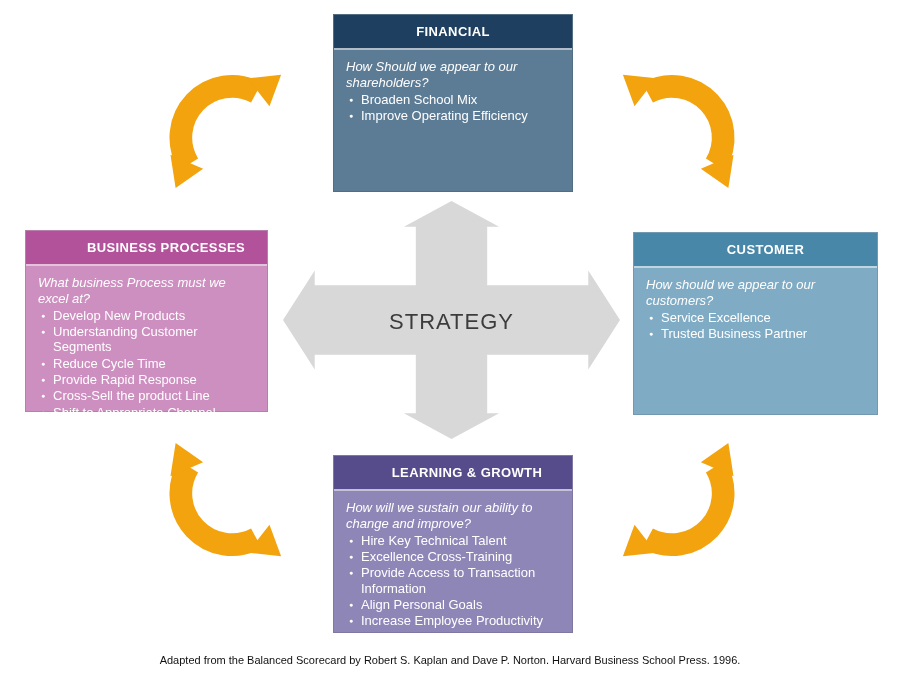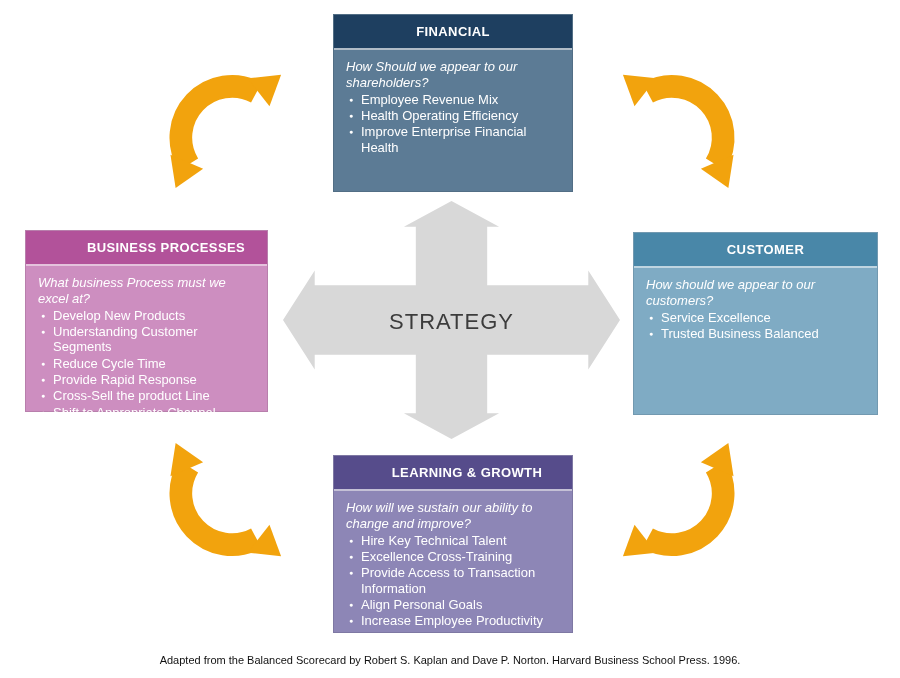--- a/index.html
+++ b/index.html
@@ -86,23 +86,22 @@
   <svg viewBox="0 0 140 140">
       <use href="#curvedArrow"></use>
     </svg>
 </div>
 
 <div class="panel financial" style="left:333px;top:14px;width:240px;height:178px;">
   <div class="panel-header">FINANCIAL</div>
   <div class="panel-body">
     <p class="panel-question">How Should we appear to our shareholders?</p>
     <ul class="bullets">
-        <li>Employee Revenue Mix</li>
-        <li>Health Operating Efficiency</li>
-        <li>Improve Enterprise Financial Health</li>
+        <li>Broaden School Mix</li>
+        <li>Improve Operating Efficiency</li>
       </ul>
   </div>
 </div>
 
 <div class="panel processes" style="left:25px;top:230px;width:243px;height:182px;">
   <div class="panel-header">BUSINESS PROCESSES</div>
   <div class="panel-body">
     <p class="panel-question">What business Process must we excel at?</p>
     <ul class="bullets">
         <li>Develop New Products</li>
@@ -114,21 +113,21 @@
       </ul>
   </div>
 </div>
 
 <div class="panel customer" style="left:633px;top:232px;width:245px;height:183px;">
   <div class="panel-header">CUSTOMER</div>
   <div class="panel-body">
     <p class="panel-question">How should we appear to our customers?</p>
     <ul class="bullets">
         <li>Service Excellence</li>
-        <li>Trusted Business Balanced</li>
+        <li>Trusted Business Partner</li>
       </ul>
   </div>
 </div>
 
 <div class="panel learning" style="left:333px;top:455px;width:240px;height:178px;">
   <div class="panel-header">LEARNING &amp; GROWTH</div>
   <div class="panel-body">
     <p class="panel-question">How will we sustain our ability to change and improve?</p>
     <ul class="bullets">
         <li>Hire Key Technical Talent</li>

